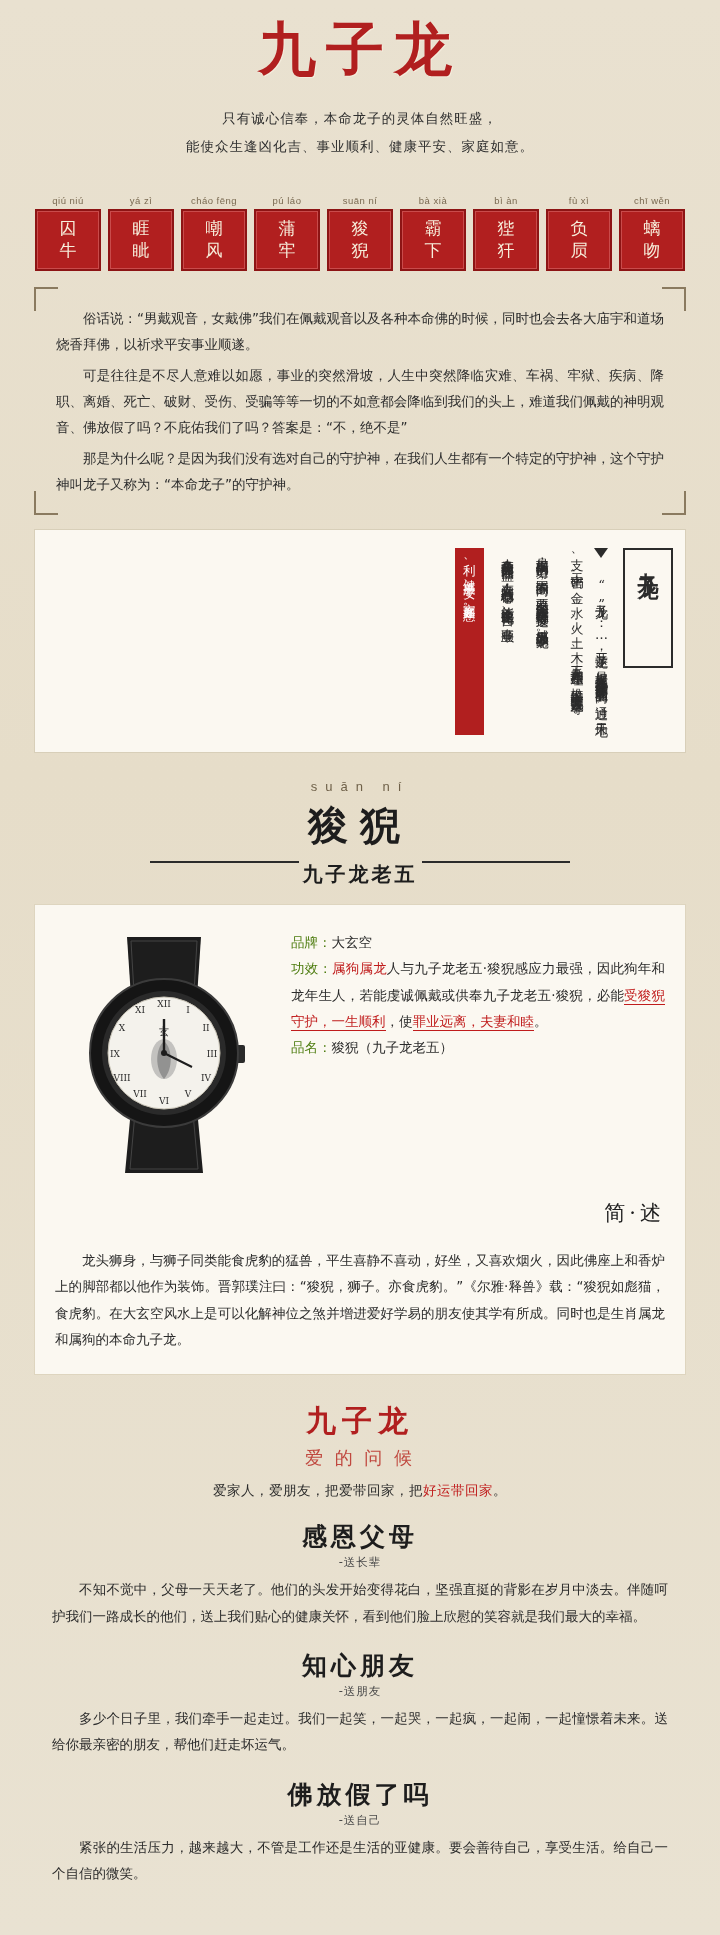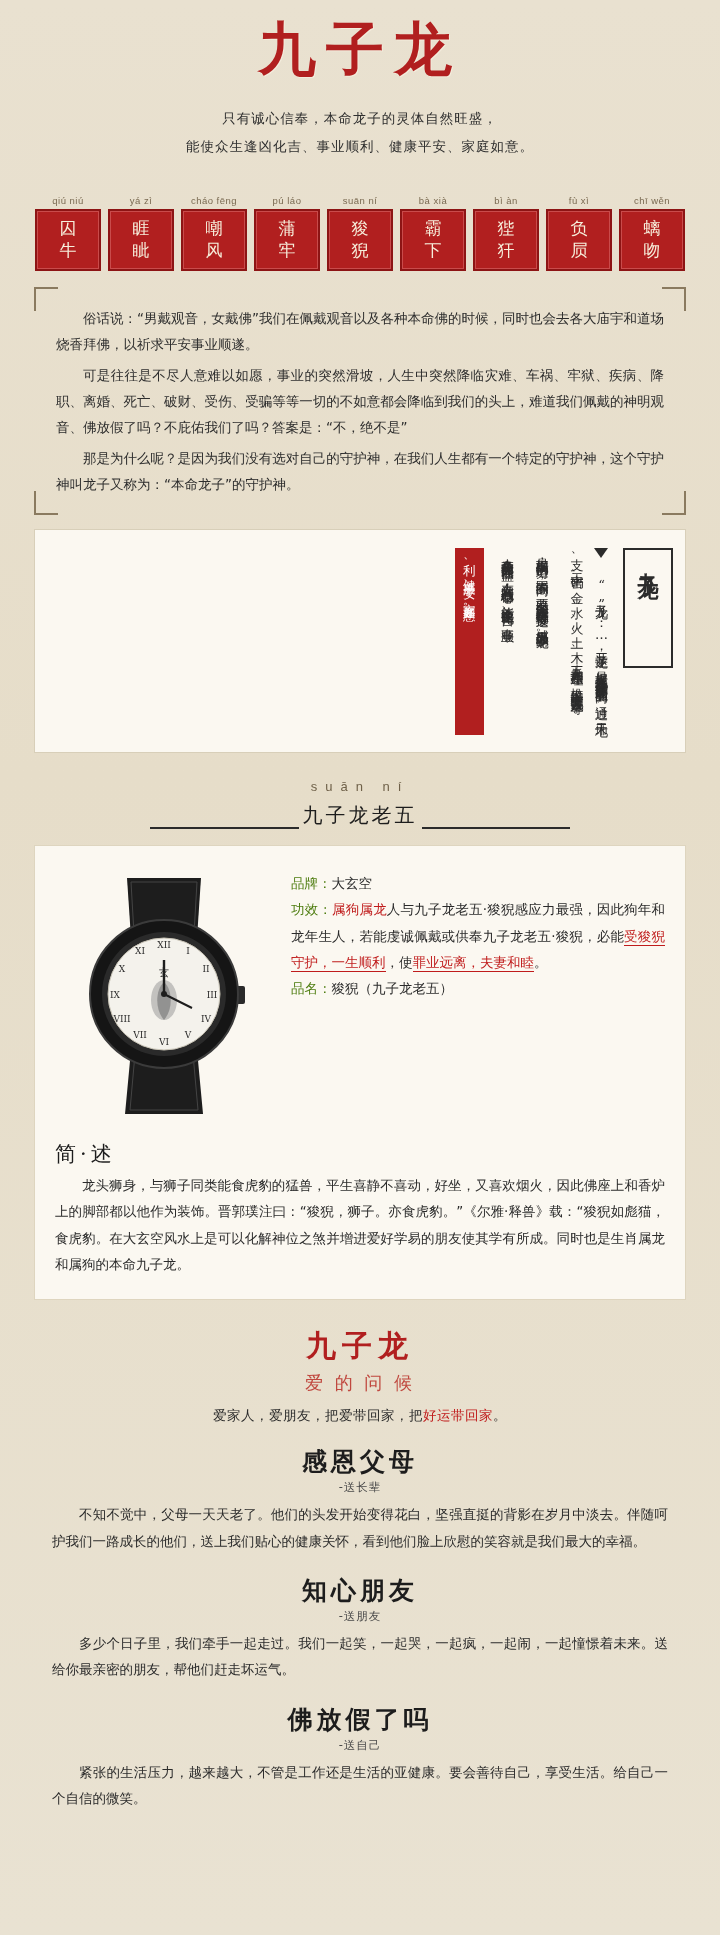--- a/index.html
+++ b/index.html
@@ -155,23 +155,24 @@
     font-family:"DejaVu Serif","Liberation Serif",serif;
     font-size:40px;
     font-weight:bold;
     letter-spacing:12px;
     color:#1d1d1d;
   }
   .prod-rule{
     margin:8px auto 0 auto;
     width:420px;
     display:flex;
-    align-items:flex-end;
+    align-items:flex-start;
     justify-content:center;
     gap:4px;
+    font-weight:bold;
   }
   .prod-rule .ln{flex:1;height:2px;background:#2b2b2b;}
   .prod-rule .txt{
     font-family:"DejaVu Serif","Liberation Serif",serif;
     font-size:20px;
     letter-spacing:3px;
     color:#1d1d1d;
   }
   
   .card{
@@ -194,22 +195,22 @@
   }
   .spec-label{color:#4d7c0f;}
   .spec-row.fn{text-align:justify;}
   .hl-red{color:#c01c1c;}
   .hl-ul{
     color:#c01c1c;
     border-bottom:1px solid #c01c1c;
     padding-bottom:1px;
   }
   .sec-title{
-    margin:22px 0 4px 0;
-    text-align:left;
+    margin:22px 0 20px 0;
+    text-align:right;
     font-family:"DejaVu Serif","Liberation Serif",serif;
     font-size:21px;
     letter-spacing:4px;
     color:#1d1d1d;
   }
   .card p.body{
     margin:0;
     font-size:13.5px;
     line-height:1.95;
     text-indent:2em;
@@ -360,20 +361,21 @@
       <span class="tri"></span>
       <span>“九子龙”：…开运龙子，是根据龙生九子每个龙子所掌管世间功能的不同，通过、天干地支、十二密码、金、水、火、土、木、五大元素相生原理，推出的十二生肖的九位龙子本尊。</span>
     </div>
     <div class="vcol">是根据不同的运势，因缘的不同，要以不同的方式二生肖者磁场最接近、感应力最强的龙子。</div>
     <div class="vcol">本命龙子的灵体自然旺盛，在人间只有诚心信奉，能使众生逢凶化吉、事业顺</div>
     <div class="vcol red">利、健康平安、家庭如意。</div>
   </div>
 
   <div class="prod-head">
     <div class="prod-py">suān  ní</div>
+    <div class="prod-name">狻猊</div>
     <div class="prod-rule">
       <span class="ln"></span>
       <span class="txt">九子龙老五</span>
       <span class="ln"></span>
     </div>
   </div>
 
   <div class="card">
     <div class="card-top">
       <div class="watch-wrap">

